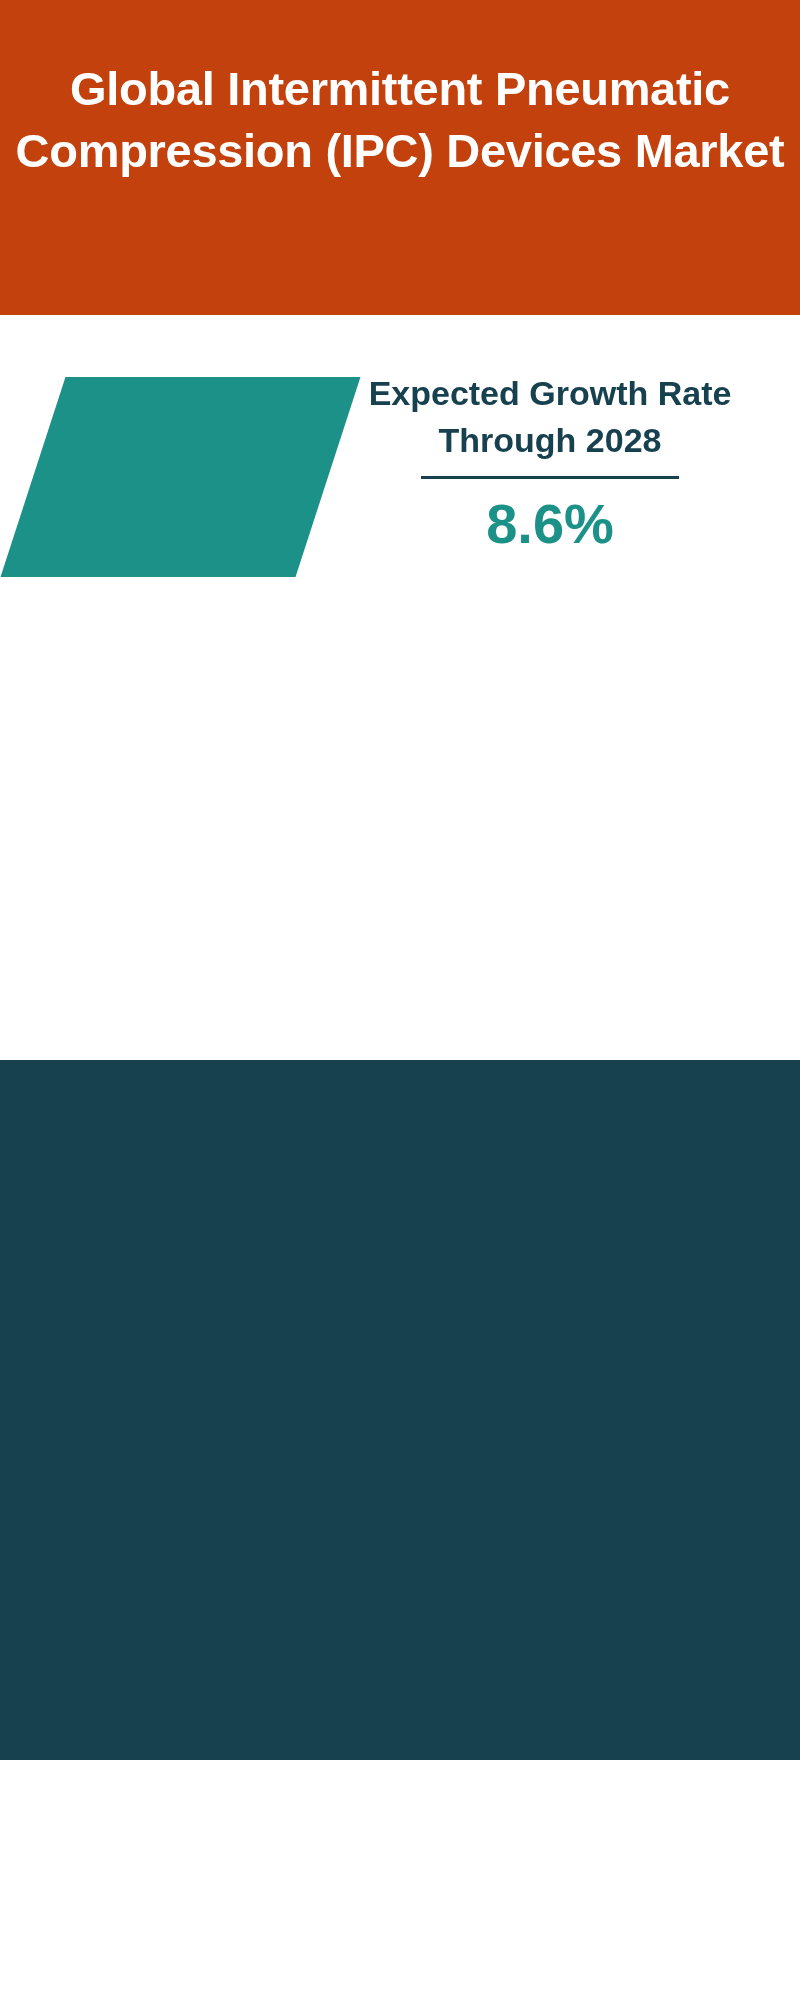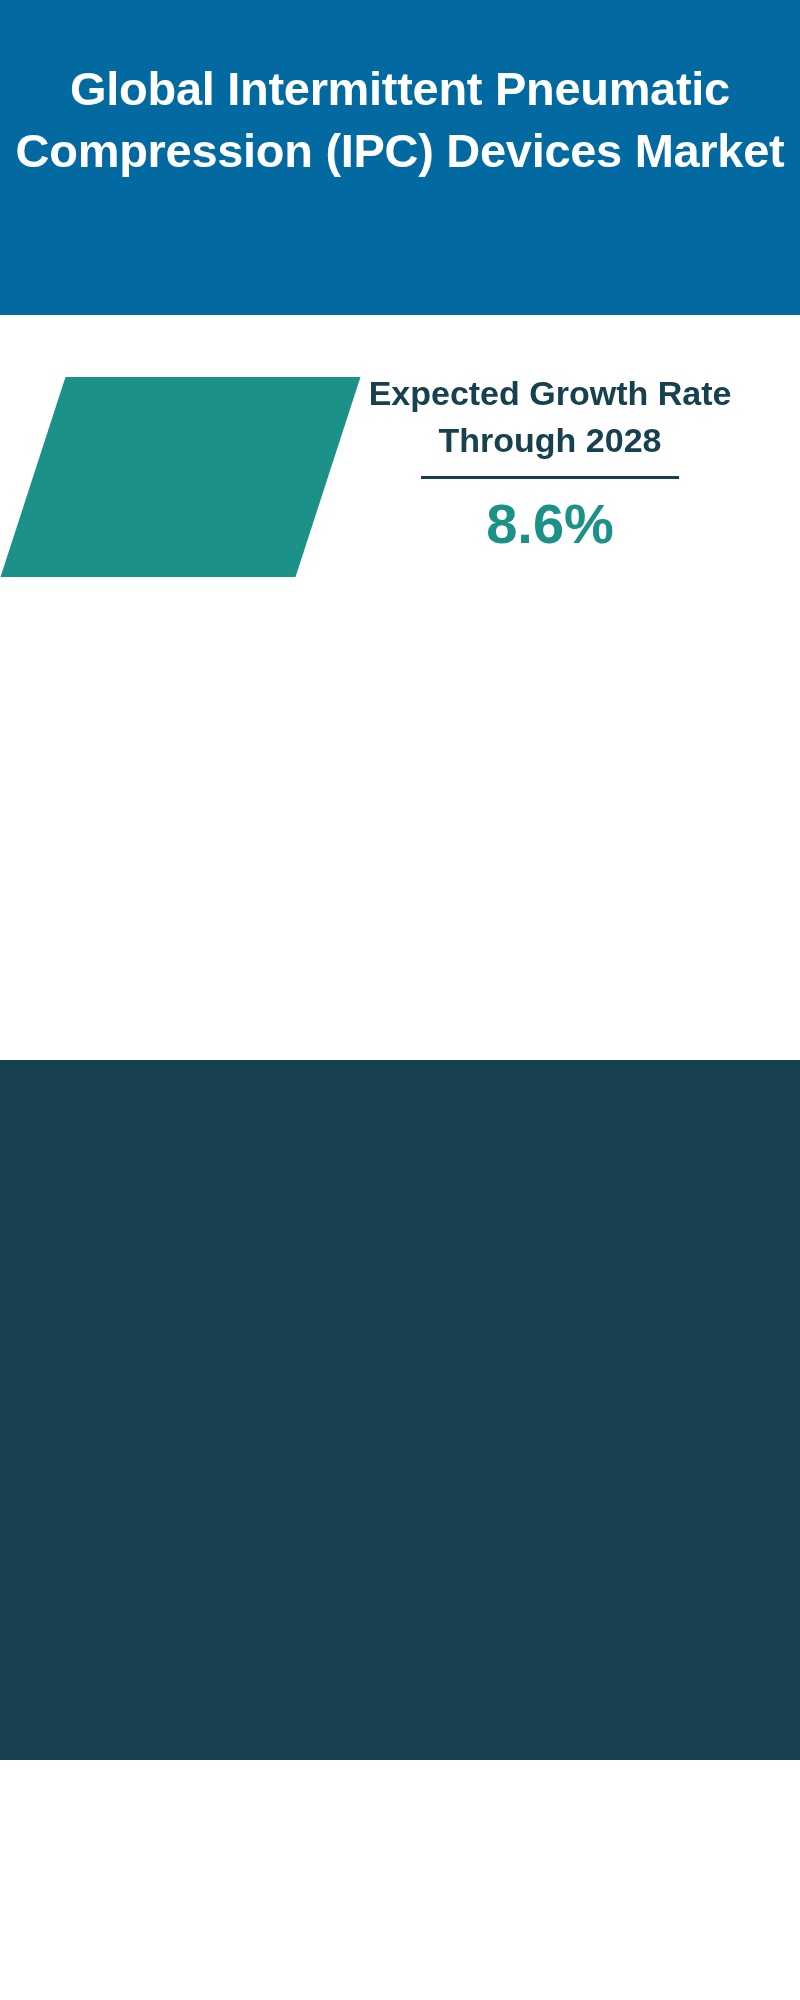--- a/index.html
+++ b/index.html
@@ -9,21 +9,21 @@
     font-family: "Liberation Sans", sans-serif;
     background:#ffffff;
     position:relative;
     overflow:hidden;
   }
   .page { position:relative; width:800px; height:2000px; }
 
   
   .header {
     position:absolute; left:0; top:0; width:800px; height:315px;
-    background:#0369a1;
+    background:#c2410c;
   }
   .header h1 {
     position:absolute; left:0; top:58px; width:800px;
     text-align:center; color:#ffffff;
     font-size:47px; font-weight:700; line-height:62px;
     letter-spacing:-0.3px;
   }
 
   
   .sec1 { position:absolute; left:0; top:315px; width:656px; height:370px; }

